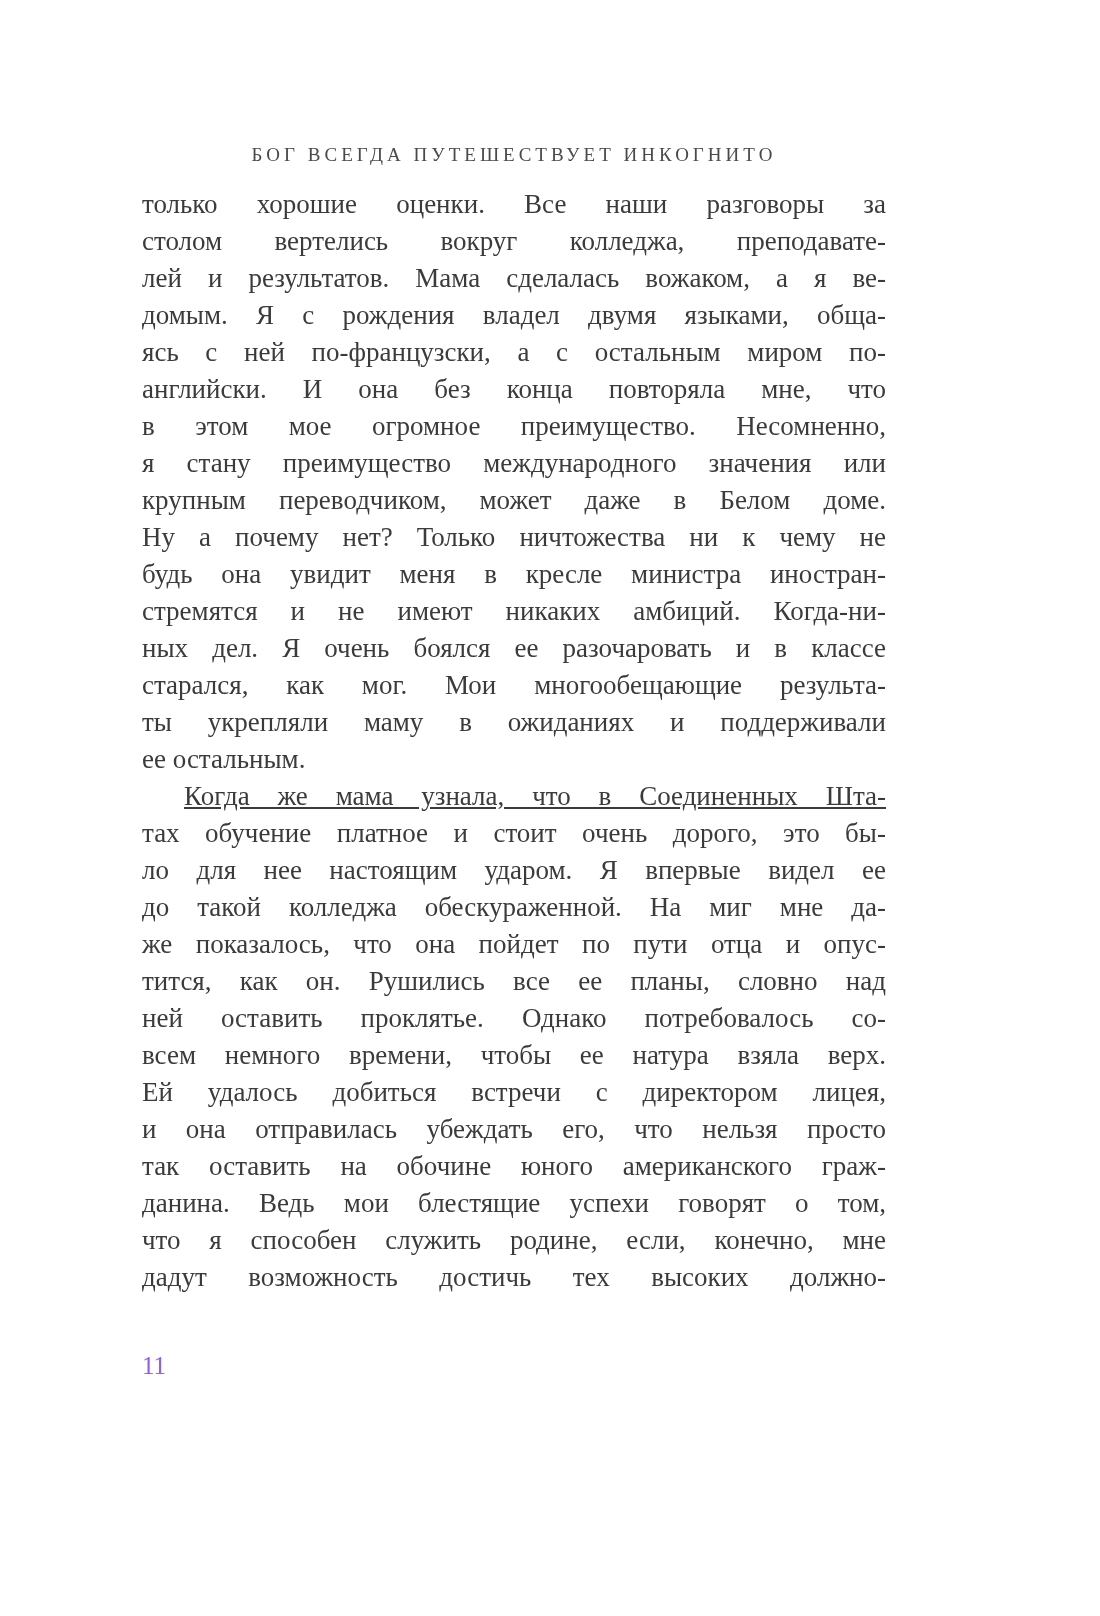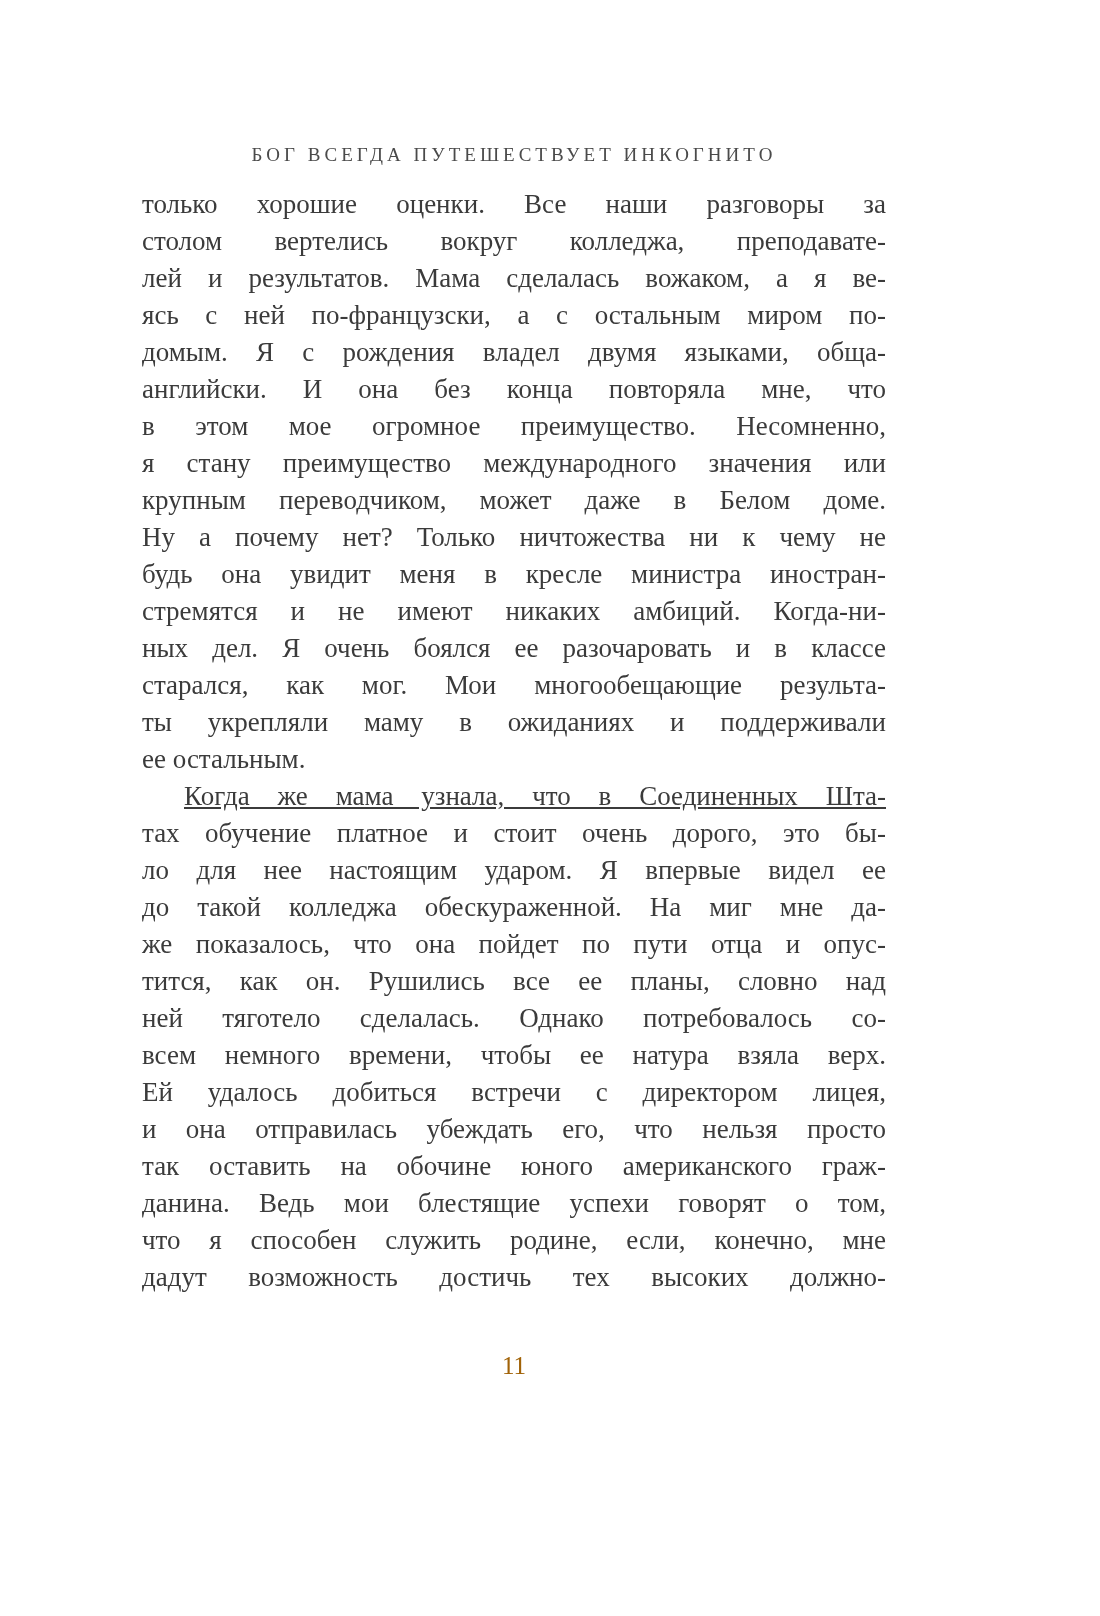--- a/index.html
+++ b/index.html
@@ -49,58 +49,58 @@
   }
   .line.indent {
     text-indent: 42px;
     text-decoration: underline;
   }
   .page-number {
     position: absolute;
     left: 0;
     width: 744px;
     top: 1352px;
-    text-align: center;
+    text-align: left;
     font-size: 25px;
-    color: #a16207;
+    color: #8b5cf6;
   }
 </style>
 </head>
 <body>
 
 <div class="page">
   <div class="running-head">БОГ ВСЕГДА ПУТЕШЕСТВУЕТ ИНКОГНИТО</div>
 
   <div class="body-text">
       <div class="paragraph">
         <div class="line">только хорошие оценки. Все наши разговоры за</div>
         <div class="line">столом вертелись вокруг колледжа, преподавате-</div>
         <div class="line">лей и результатов. Мама сделалась вожаком, а я ве-</div>
+        <div class="line">домым. Я с рождения владел двумя языками, обща-</div>
         <div class="line">ясь с ней по-французски, а с остальным миром по-</div>
-        <div class="line">домым. Я с рождения владел двумя языками, обща-</div>
         <div class="line">английски. И она без конца повторяла мне, что</div>
         <div class="line">в этом мое огромное преимущество. Несомненно,</div>
         <div class="line">я стану преимущество международного значения или</div>
         <div class="line">крупным переводчиком, может даже в Белом доме.</div>
         <div class="line">Ну а почему нет? Только ничтожества ни к чему не</div>
         <div class="line">будь она увидит меня в кресле министра иностран-</div>
         <div class="line">стремятся и не имеют никаких амбиций. Когда-ни-</div>
         <div class="line">ных дел. Я очень боялся ее разочаровать и в классе</div>
         <div class="line">старался, как мог. Мои многообещающие результа-</div>
         <div class="line">ты укрепляли маму в ожиданиях и поддерживали</div>
         <div class="line last">ее остальным.</div>
       </div>
       <div class="paragraph">
         <div class="line indent">Когда же мама узнала, что в Соединенных Шта-</div>
         <div class="line">тах обучение платное и стоит очень дорого, это бы-</div>
         <div class="line">ло для нее настоящим ударом. Я впервые видел ее</div>
         <div class="line">до такой колледжа обескураженной. На миг мне да-</div>
         <div class="line">же показалось, что она пойдет по пути отца и опус-</div>
         <div class="line">тится, как он. Рушились все ее планы, словно над</div>
-        <div class="line">ней тяготело сделалась. Однако потребовалось со-</div>
+        <div class="line">ней оставить проклятье. Однако потребовалось со-</div>
         <div class="line">всем немного времени, чтобы ее натура взяла верх.</div>
         <div class="line">Ей удалось добиться встречи с директором лицея,</div>
         <div class="line">и она отправилась убеждать его, что нельзя просто</div>
         <div class="line">так оставить на обочине юного американского граж-</div>
         <div class="line">данина. Ведь мои блестящие успехи говорят о том,</div>
         <div class="line">что я способен служить родине, если, конечно, мне</div>
         <div class="line">дадут возможность достичь тех высоких должно-</div>
       </div>
     </div>
 

